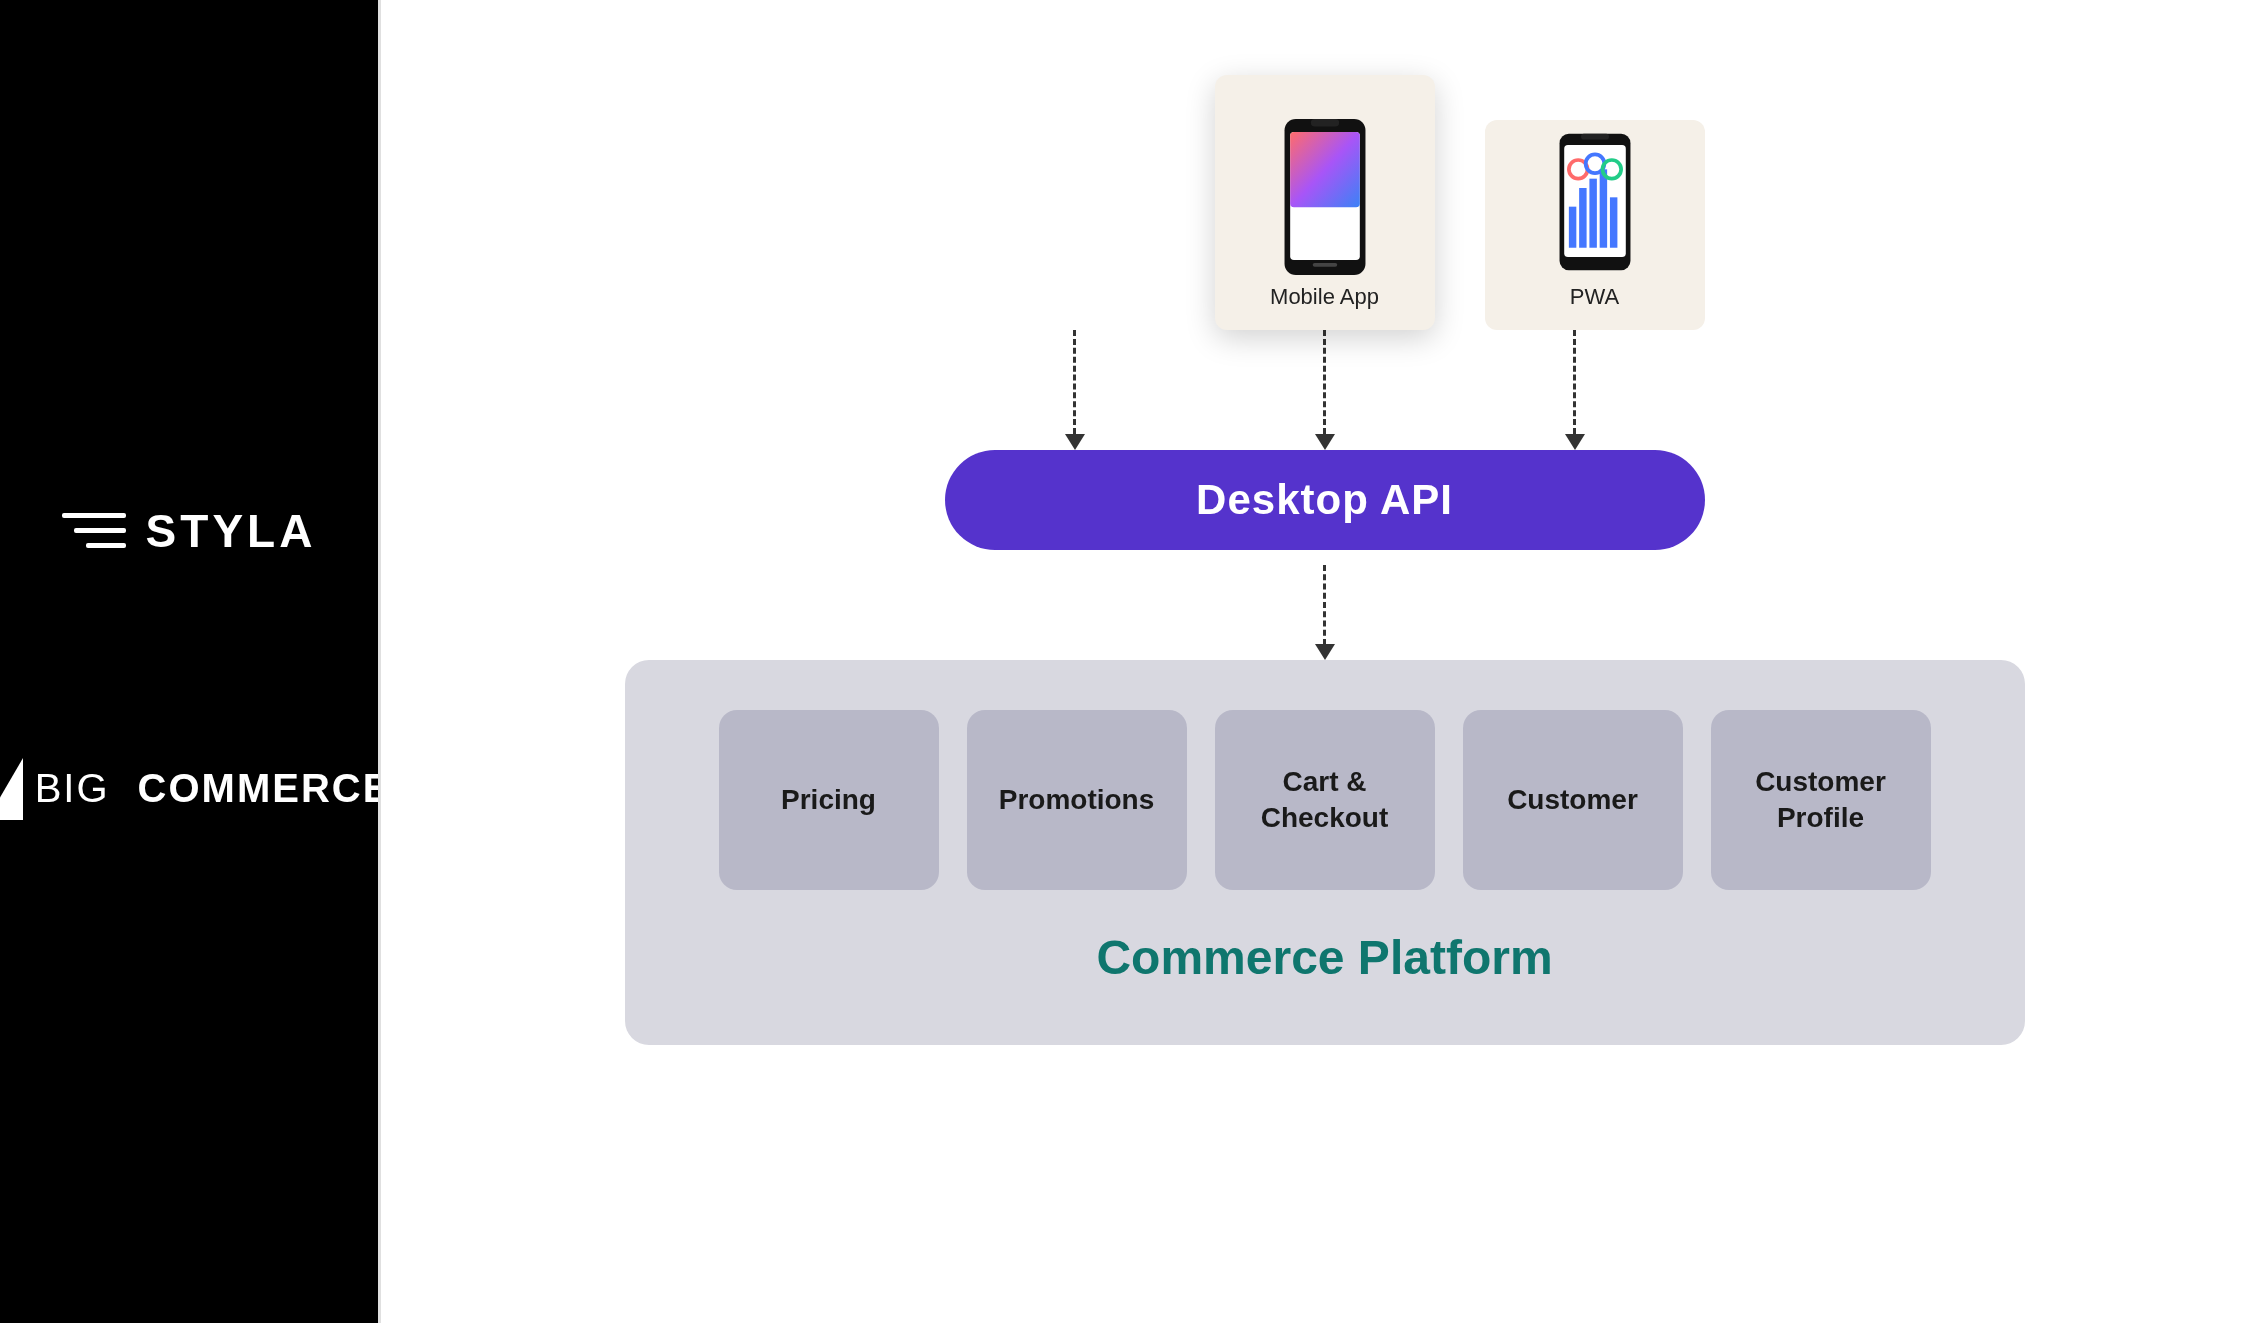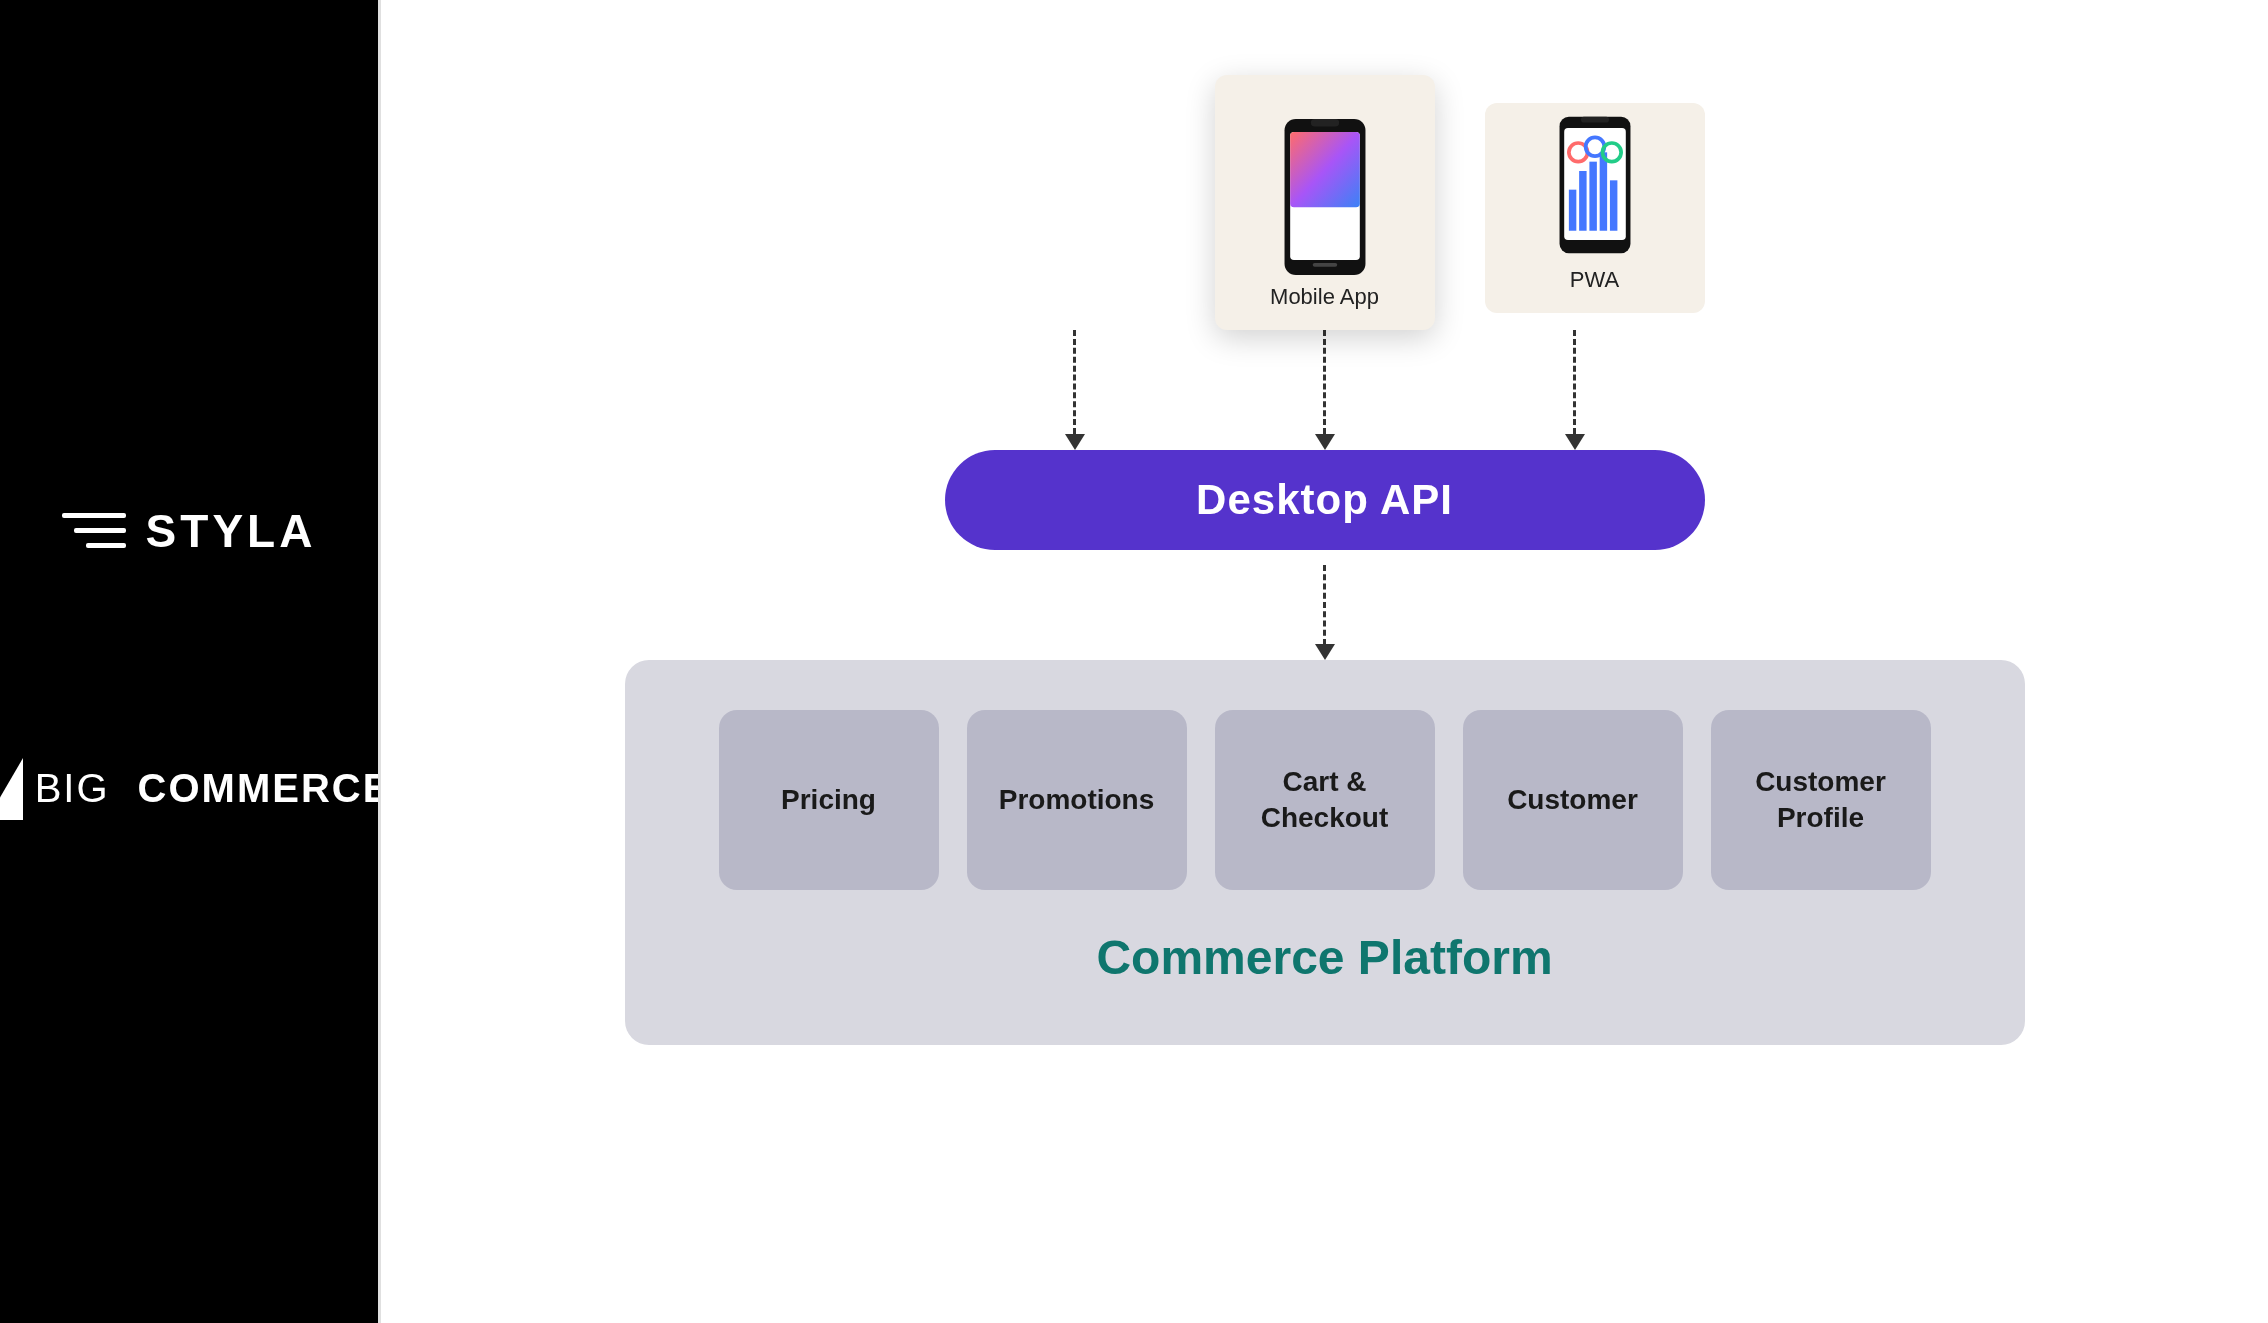--- a/index.html
+++ b/index.html
@@ -151,21 +151,21 @@
       transform: translateX(-50%);
       bottom: 0;
       z-index: 3;
       box-shadow: 0 8px 30px rgba(0,0,0,0.18);
     }
 
     .device-card.pwa {
       width: 220px;
       height: 210px;
       right: 0;
-      bottom: 17px;
+      bottom: 0;
       z-index: 1;
     }
 
     .device-icon {
       width: 160px;
       height: 150px;
       display: flex;
       align-items: center;
       justify-content: center;
       margin-bottom: 8px;

